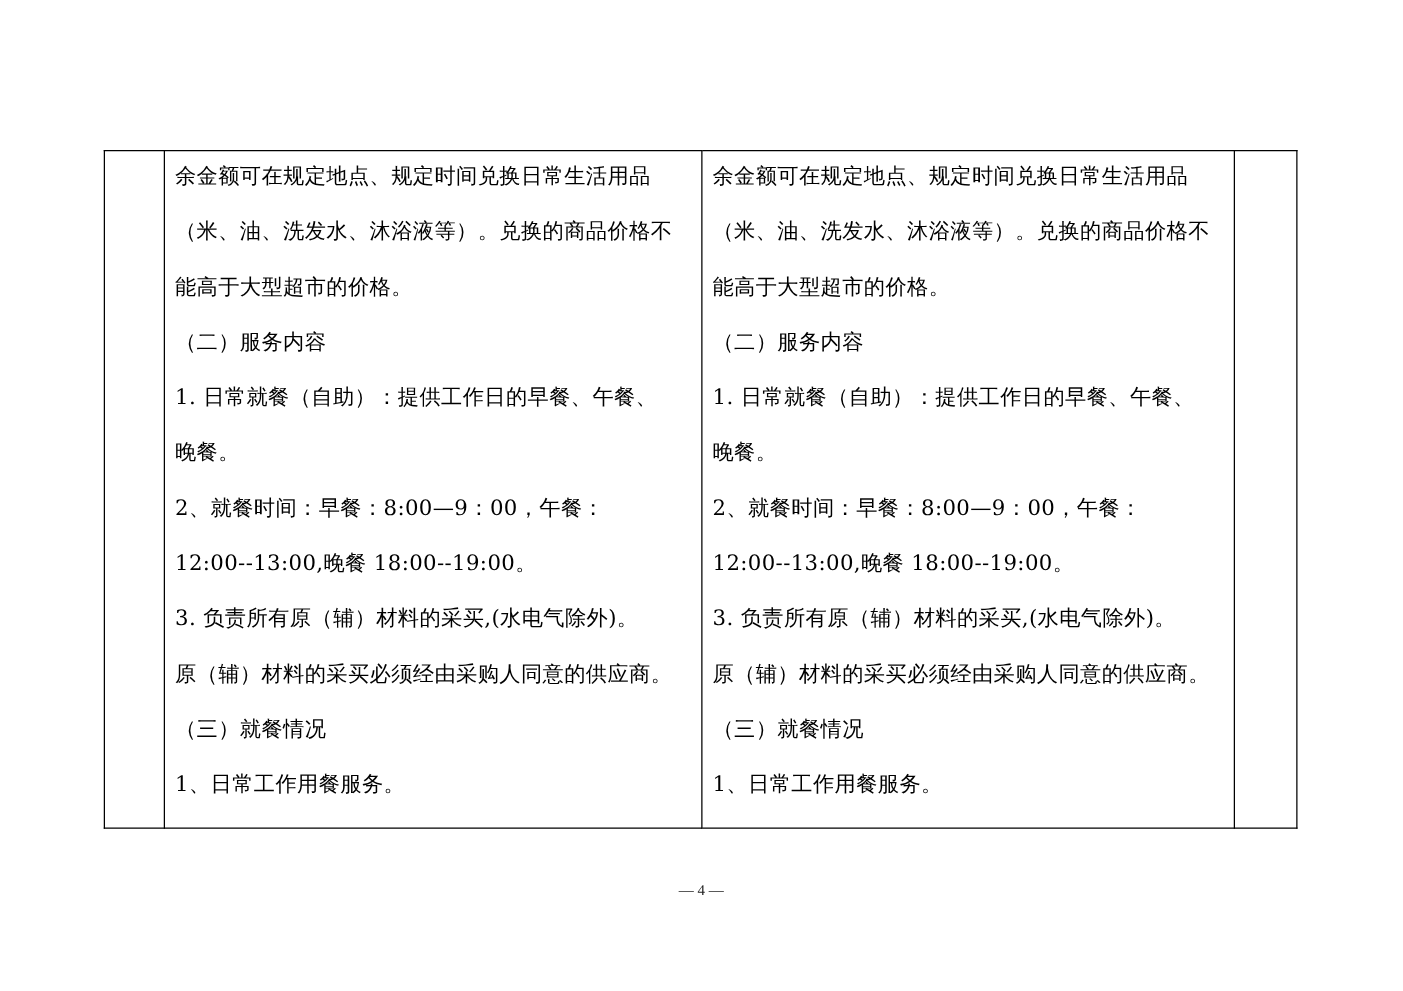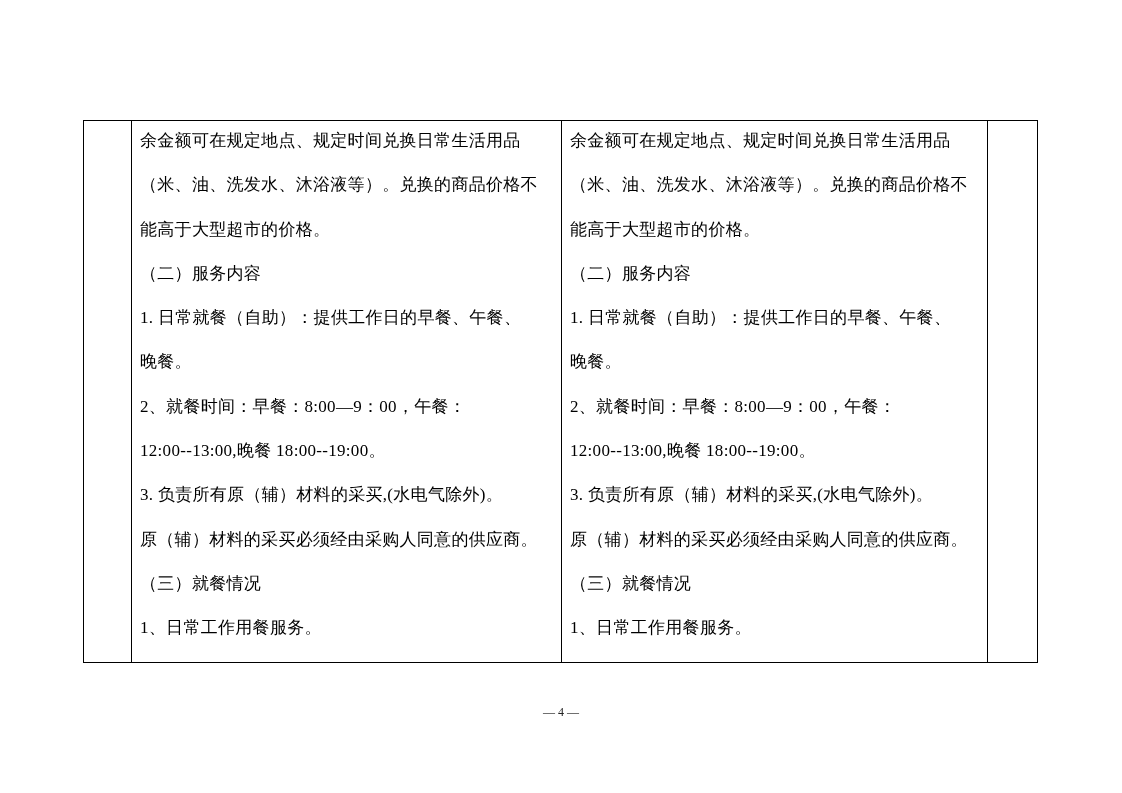--- a/index.html
+++ b/index.html
@@ -5,21 +5,21 @@
   html, body { margin: 0; padding: 0; background: #ffffff; }
   body { width: 1122px; height: 793px; position: relative; overflow: hidden;
          font-family: "DejaVu Serif", "Liberation Serif", serif; color: #000; }
   .doc-table { position: absolute; left: 83px; top: 120px; width: 955px; height: 532px;
                border-collapse: collapse; table-layout: fixed; }
   .doc-table td { border: 1.5px solid #000; vertical-align: top; padding: 0; }
   .col-a { width: 48px; }
   .col-b { width: 430px; }
   .col-c { width: 426px; }
   .col-d { width: 50px; }
-  .cell-text { padding: 9px 6px 0 8px; font-family: Liberation Serif, serif; }
+  .cell-text { padding: 9px 6px 0 8px; }
   .line { font-size: 17px; line-height: 22px; height: 22px; margin-bottom: 22.3px; white-space: nowrap; letter-spacing: 0.3px; }
   .page-number { position: absolute; top: 705px; left: 0; width: 1122px; text-align: center;
                  font-size: 12px; font-family: "Liberation Serif", serif; color: #222; }
 </style>
 </head>
 <body>
 
 <table class="doc-table">
   <colgroup>
     <col class="col-a">

